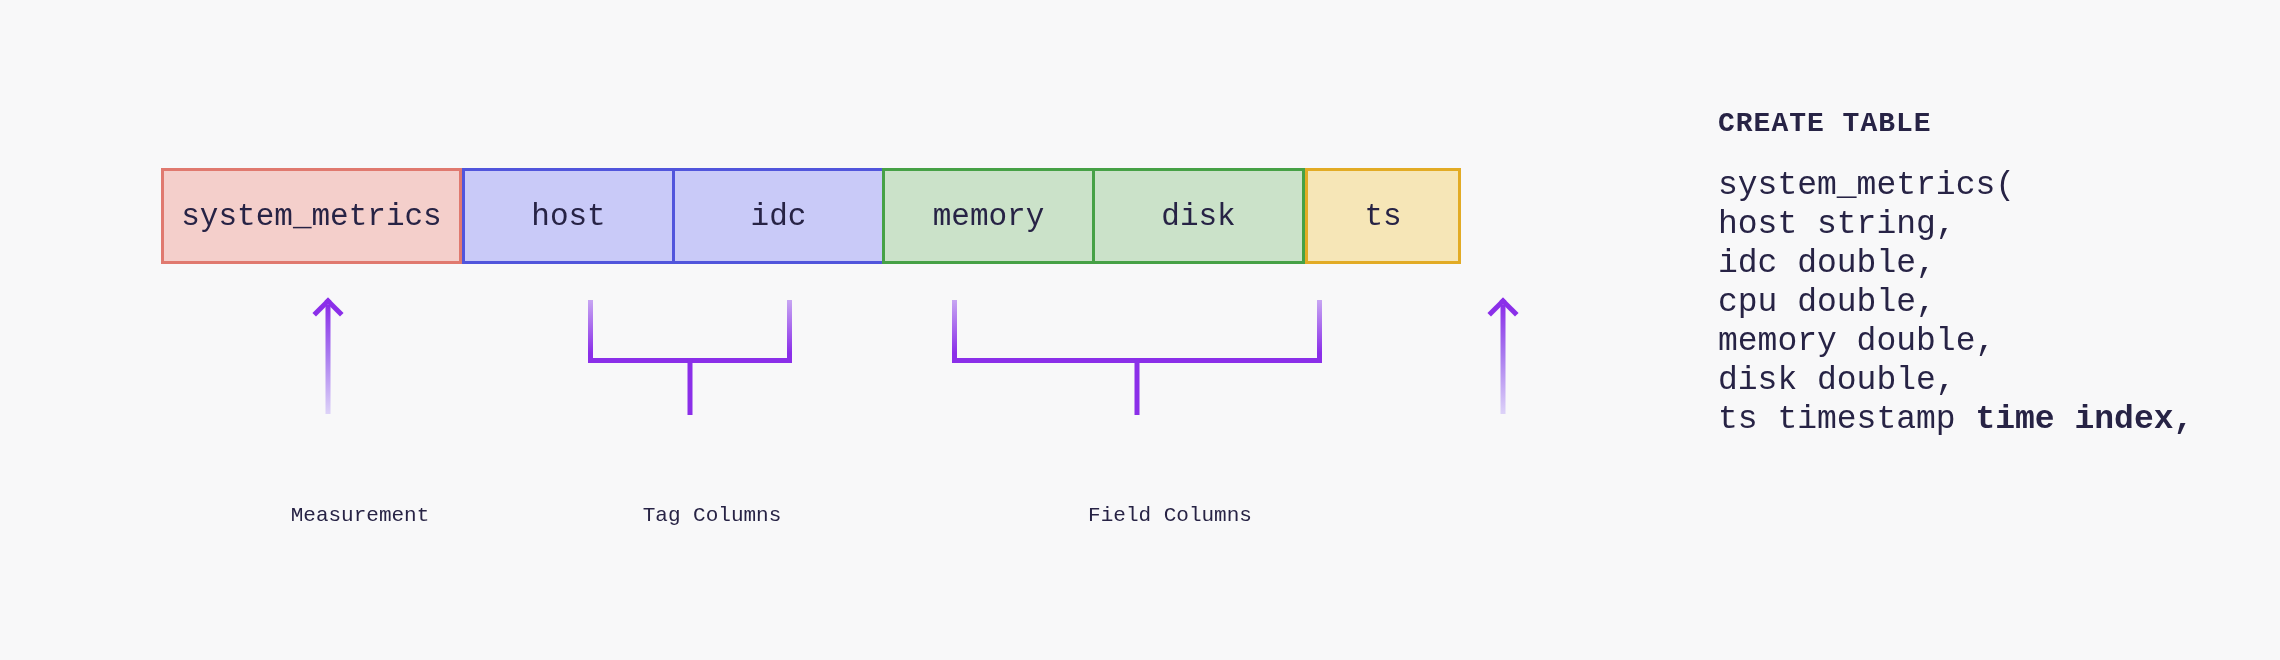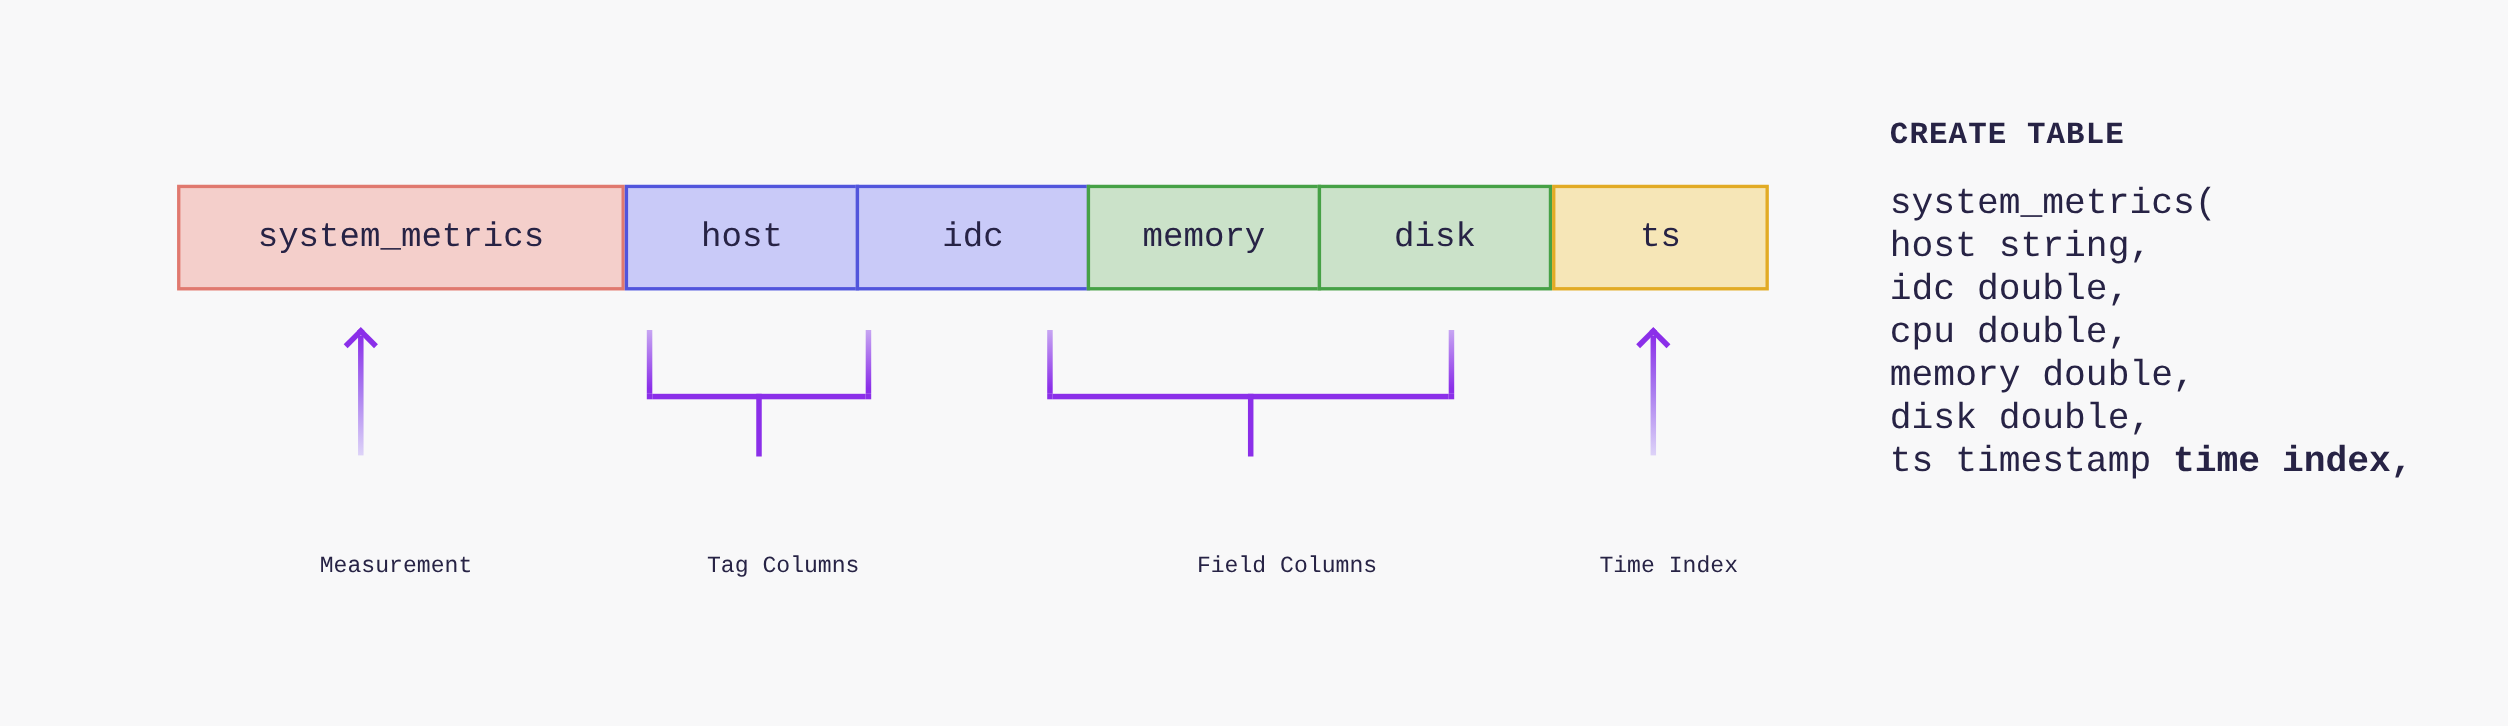--- a/index.html
+++ b/index.html
@@ -13,23 +13,23 @@
   }
 
   
   .row{position:absolute;left:161px;top:168px;display:flex;}
   .cell{
     height:96px;box-sizing:border-box;
     display:flex;align-items:center;justify-content:center;
     font-size:31px;color:var(--c-text);
     white-space:nowrap;
   }
-  .c0{width:407px;}
+  .c0{width:301px;}
   .c1,.c2,.c3,.c4,.c5{width:213px;}
-  .c6{width:197px;}
+  .c6{width:156px;}
   
   .c2,.c4,.c5{margin-left:-3px;}
   .g-measurement{background:var(--c-measurement-fill);border:3px solid var(--c-measurement-border);}
   .g-tag{background:var(--c-tag-fill);border:3px solid var(--c-tag-border);}
   .g-field{background:var(--c-field-fill);border:3px solid var(--c-field-border);}
   .g-time{background:var(--c-time-fill);border:3px solid var(--c-time-border);}
 
   
   .arrow{position:absolute;width:30px;height:118px;}
   .arrow-measurement{left:313px;top:296px;}
@@ -118,21 +118,20 @@
   </div>
 
   <div class="arrow arrow-time">
     <div class="arrow-head"></div>
     <div class="arrow-line"></div>
   </div>
 
   <div class="label label-measurement">Measurement</div>
   <div class="label label-tag">Tag Columns</div>
   <div class="label label-field">Field Columns</div>
-  <div class="label label-time">Time Index</div>
 
   <div class="sql">
     <div class="sql-heading">CREATE TABLE</div>
     <div class="sql-code">
       <div class="sql-line"><span>system_metrics(</span></div>
       <div class="sql-line"><span>host string,</span></div>
       <div class="sql-line"><span>idc double,</span></div>
       <div class="sql-line"><span>cpu double,</span></div>
       <div class="sql-line"><span>memory double,</span></div>
       <div class="sql-line"><span>disk double,</span></div>

